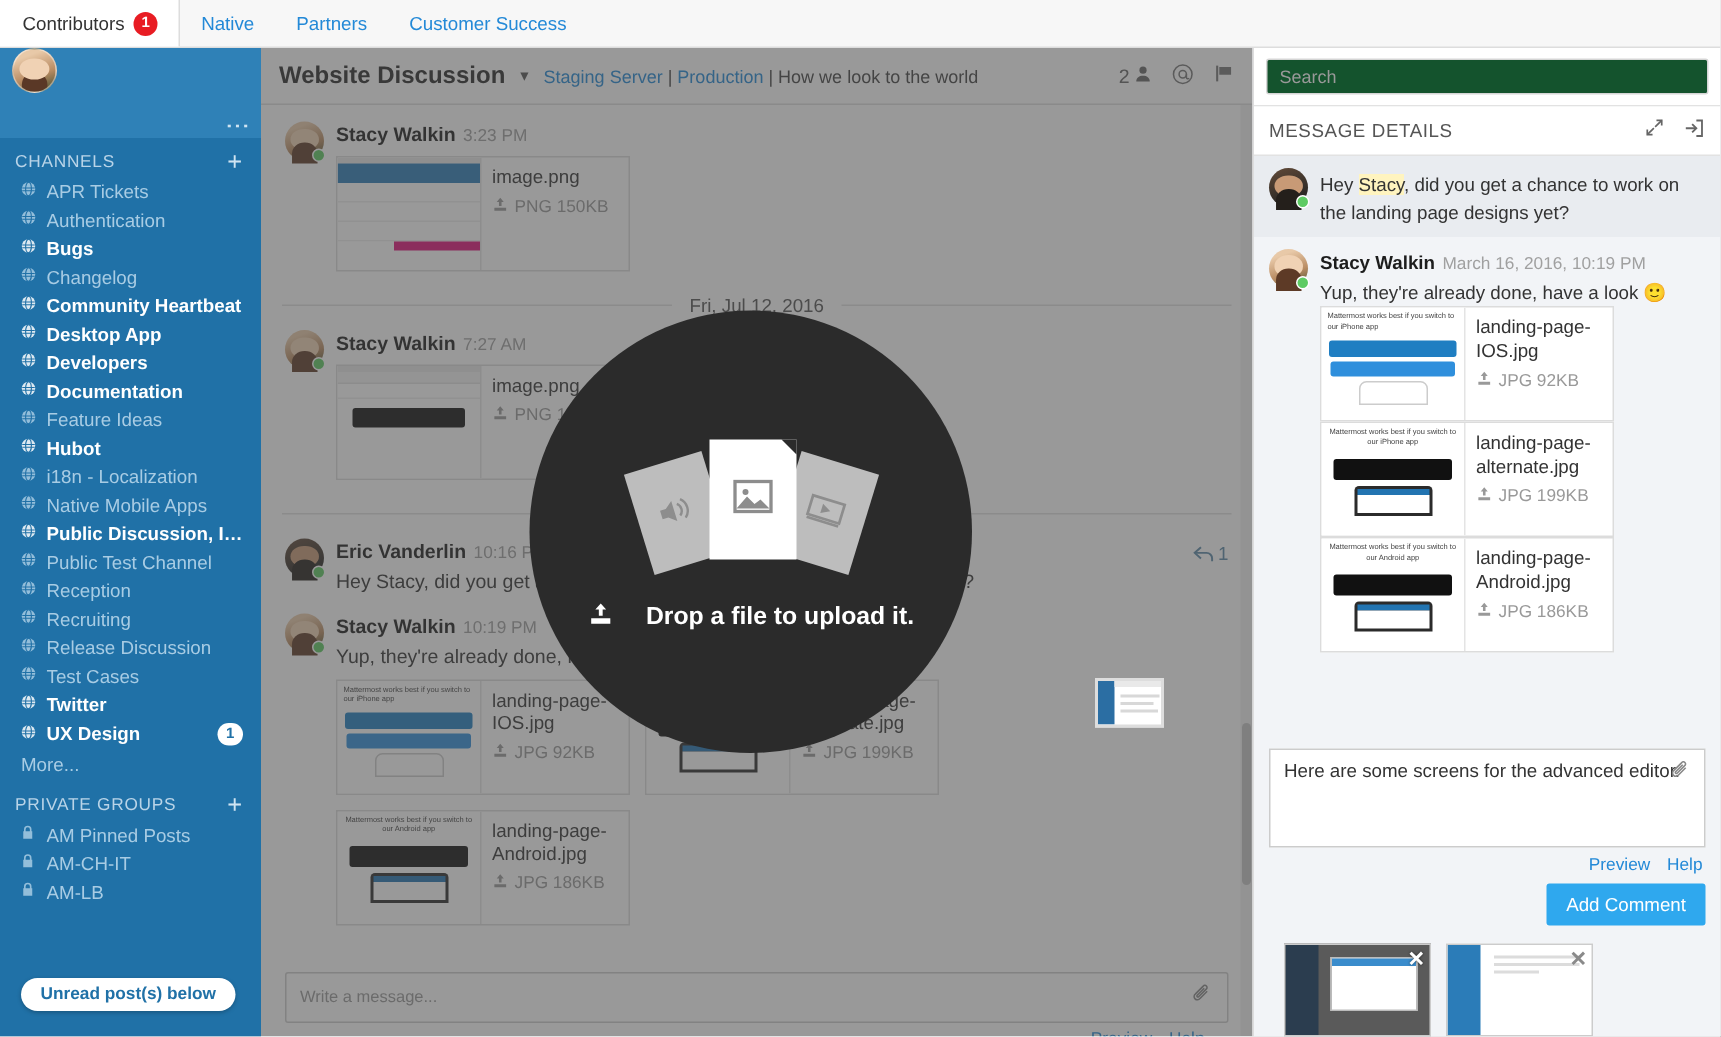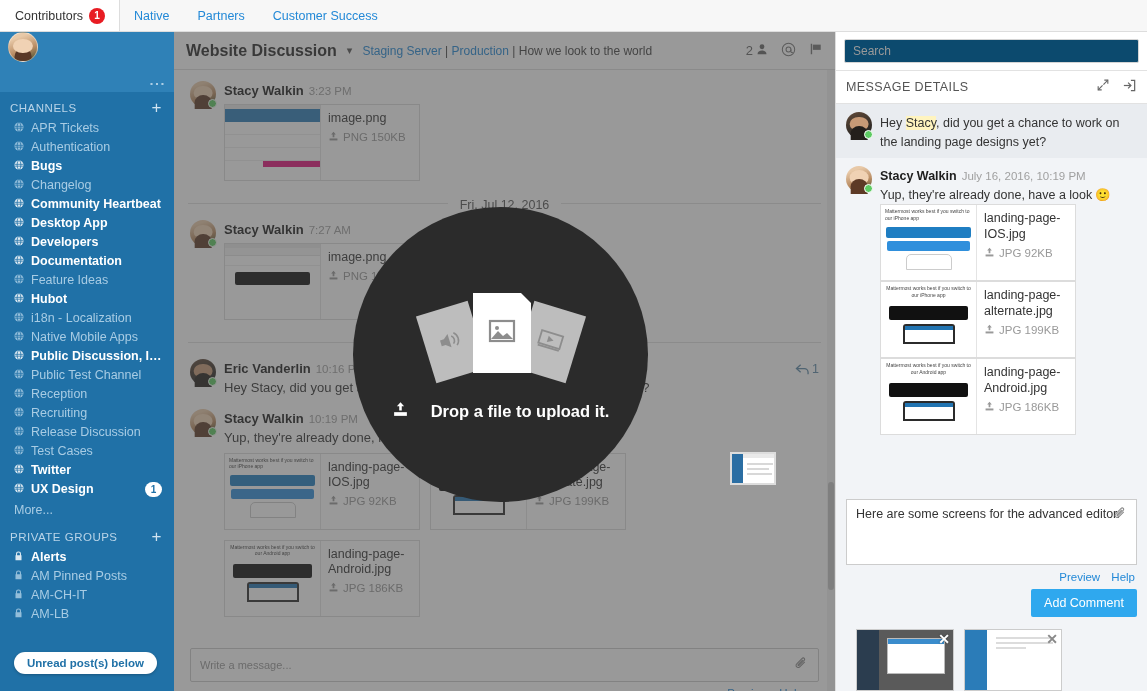--- a/index.html
+++ b/index.html
@@ -228,21 +228,21 @@
   .drag-thumb .tpb { position:absolute; left:11px; top:0; right:0; height:4px; background:#e9e9e9; }
   .drag-thumb .ln { position:absolute; left:15px; height:2px; background:#d8d8d8; }
 
   
   .rhs {
     position:absolute; top:32px; left:835px; width:312px; height:659px;
     background:#f2f4f7; border-left:1px solid #ddd; overflow:hidden;
   }
   .rhs-search { padding:7px 8px; background:#fff; border-bottom:1px solid #e2e2e2; }
   .rhs-search .box {
-    height:24px; border:1px solid #d5d5d5; border-radius:2px; background:#0c4a6e;
+    height:24px; border:1px solid #d5d5d5; border-radius:2px; background:#14532d;
     display:flex; align-items:center; padding:0 8px; font-size:12px; color:#999;
   }
   .rhs-head {
     height:33px; display:flex; align-items:center; padding:0 10px;
     border-bottom:1px solid #e2e2e2; background:#fff;
   }
   .rhs-title { font-size:12.5px; color:#555; letter-spacing:.4px; flex:1; }
   .rhs-actions { display:flex; gap:12px; color:#666; font-size:14px; }
   .rhs-body { height: 387px; overflow:hidden; position:relative; }
   .rpost { display:flex; gap:8px; padding:8px 10px 6px 10px; }
@@ -481,26 +481,20 @@
             <span class="sb-count">1</span>
           </div>
         </div>
       <div class="sb-more">More...</div>
 
       <div class="sb-section">
         <span>PRIVATE GROUPS</span>
         <span class="sb-plus">+</span>
       </div>
       <div id="group-list">
-          <div class="sb-item unread">
-            <span class="gl"><svg width="9" height="10" viewBox="0 0 10 12" fill="currentColor">
-                <path d="M2 5V3.6a3 3 0 0 1 6 0V5h.6v6H1.4V5zm1.3 0h3.4V3.6a1.7 1.7 0 0 0-3.4 0z"></path>
-              </svg></span>
-            <span class="lbl">Alerts</span>
-          </div>
           <div class="sb-item">
             <span class="gl"><svg width="9" height="10" viewBox="0 0 10 12" fill="currentColor">
                 <path d="M2 5V3.6a3 3 0 0 1 6 0V5h.6v6H1.4V5zm1.3 0h3.4V3.6a1.7 1.7 0 0 0-3.4 0z"></path>
               </svg></span>
             <span class="lbl">AM Pinned Posts</span>
           </div>
           <div class="sb-item">
             <span class="gl"><svg width="9" height="10" viewBox="0 0 10 12" fill="currentColor">
                 <path d="M2 5V3.6a3 3 0 0 1 6 0V5h.6v6H1.4V5zm1.3 0h3.4V3.6a1.7 1.7 0 0 0-3.4 0z"></path>
               </svg></span>
@@ -824,21 +818,21 @@
             <div class="rtext">Hey <span class="hl">Stacy</span>, did you get a chance to work on the landing page designs yet?</div>
           </div>
         </div>
         <div class="rpost">
           <div class="pavatar">
             <i></i>
             <em></em>
             <span class="pstatus"></span>
           </div>
           <div style="flex:1">
-            <div><span class="rname">Stacy Walkin</span><span class="rtime">July 16, 2016, 10:19 PM</span></div>
+            <div><span class="rname">Stacy Walkin</span><span class="rtime">March 16, 2016, 10:19 PM</span></div>
             <div class="rtext">Yup, they're already done, have a look 🙂</div>
             <div class="att">
               <div class="att-thumb">
                 <div class="m-ios">
                   <div class="cap">Mattermost works best if you switch to our iPhone app</div>
                   <div class="badge"></div>
                   <div class="btn"></div>
                   <div class="ph"></div>
                 </div>
               </div>

